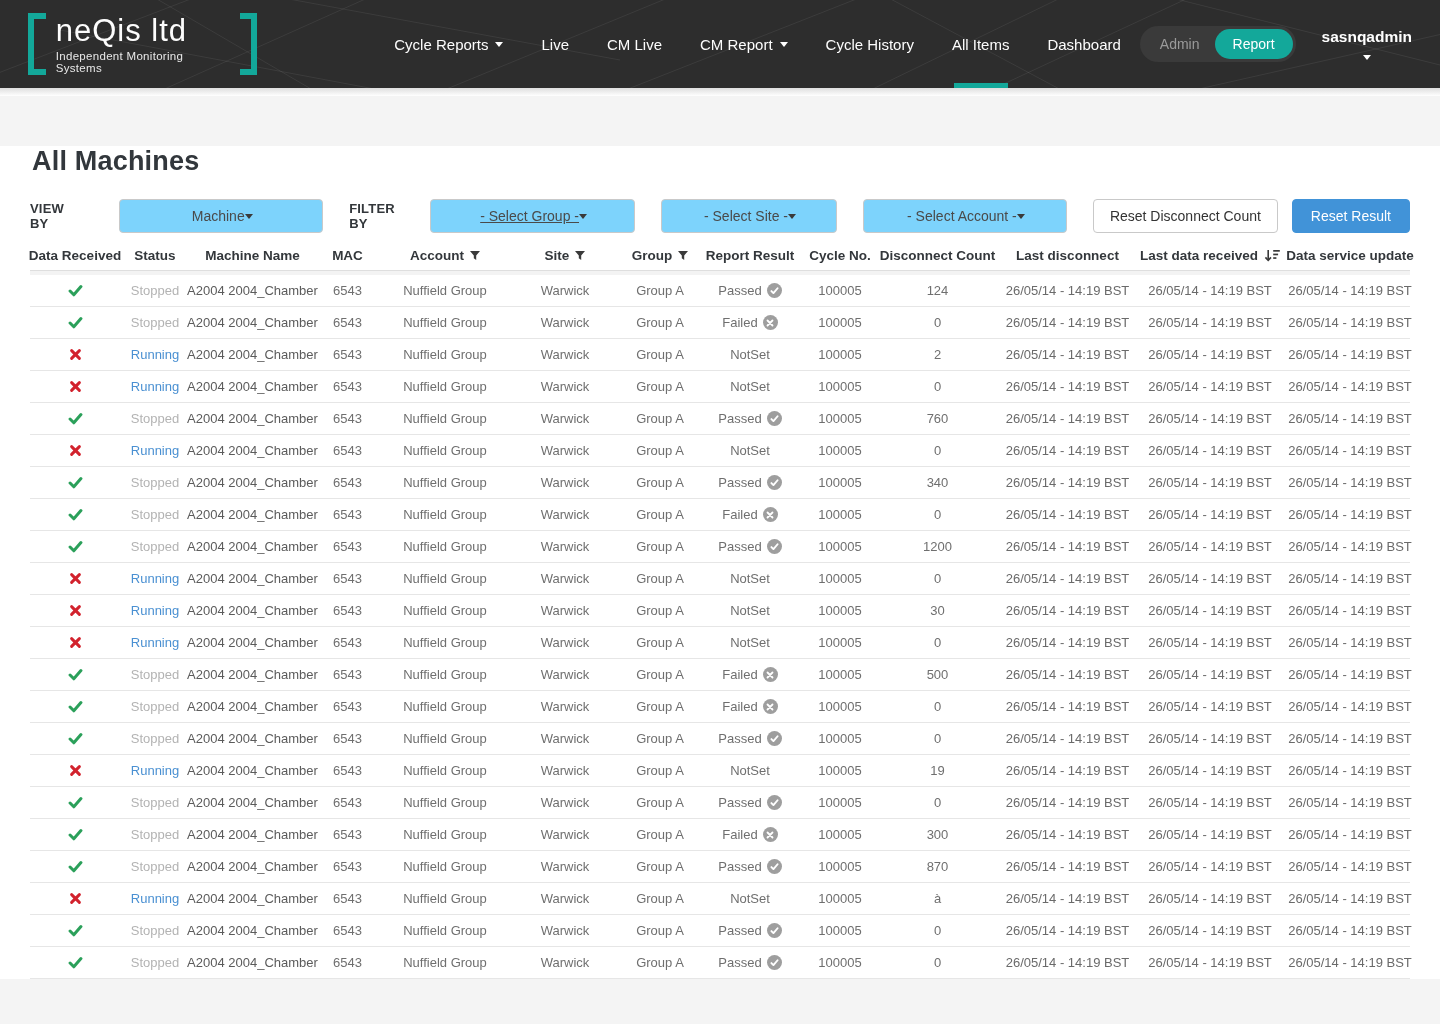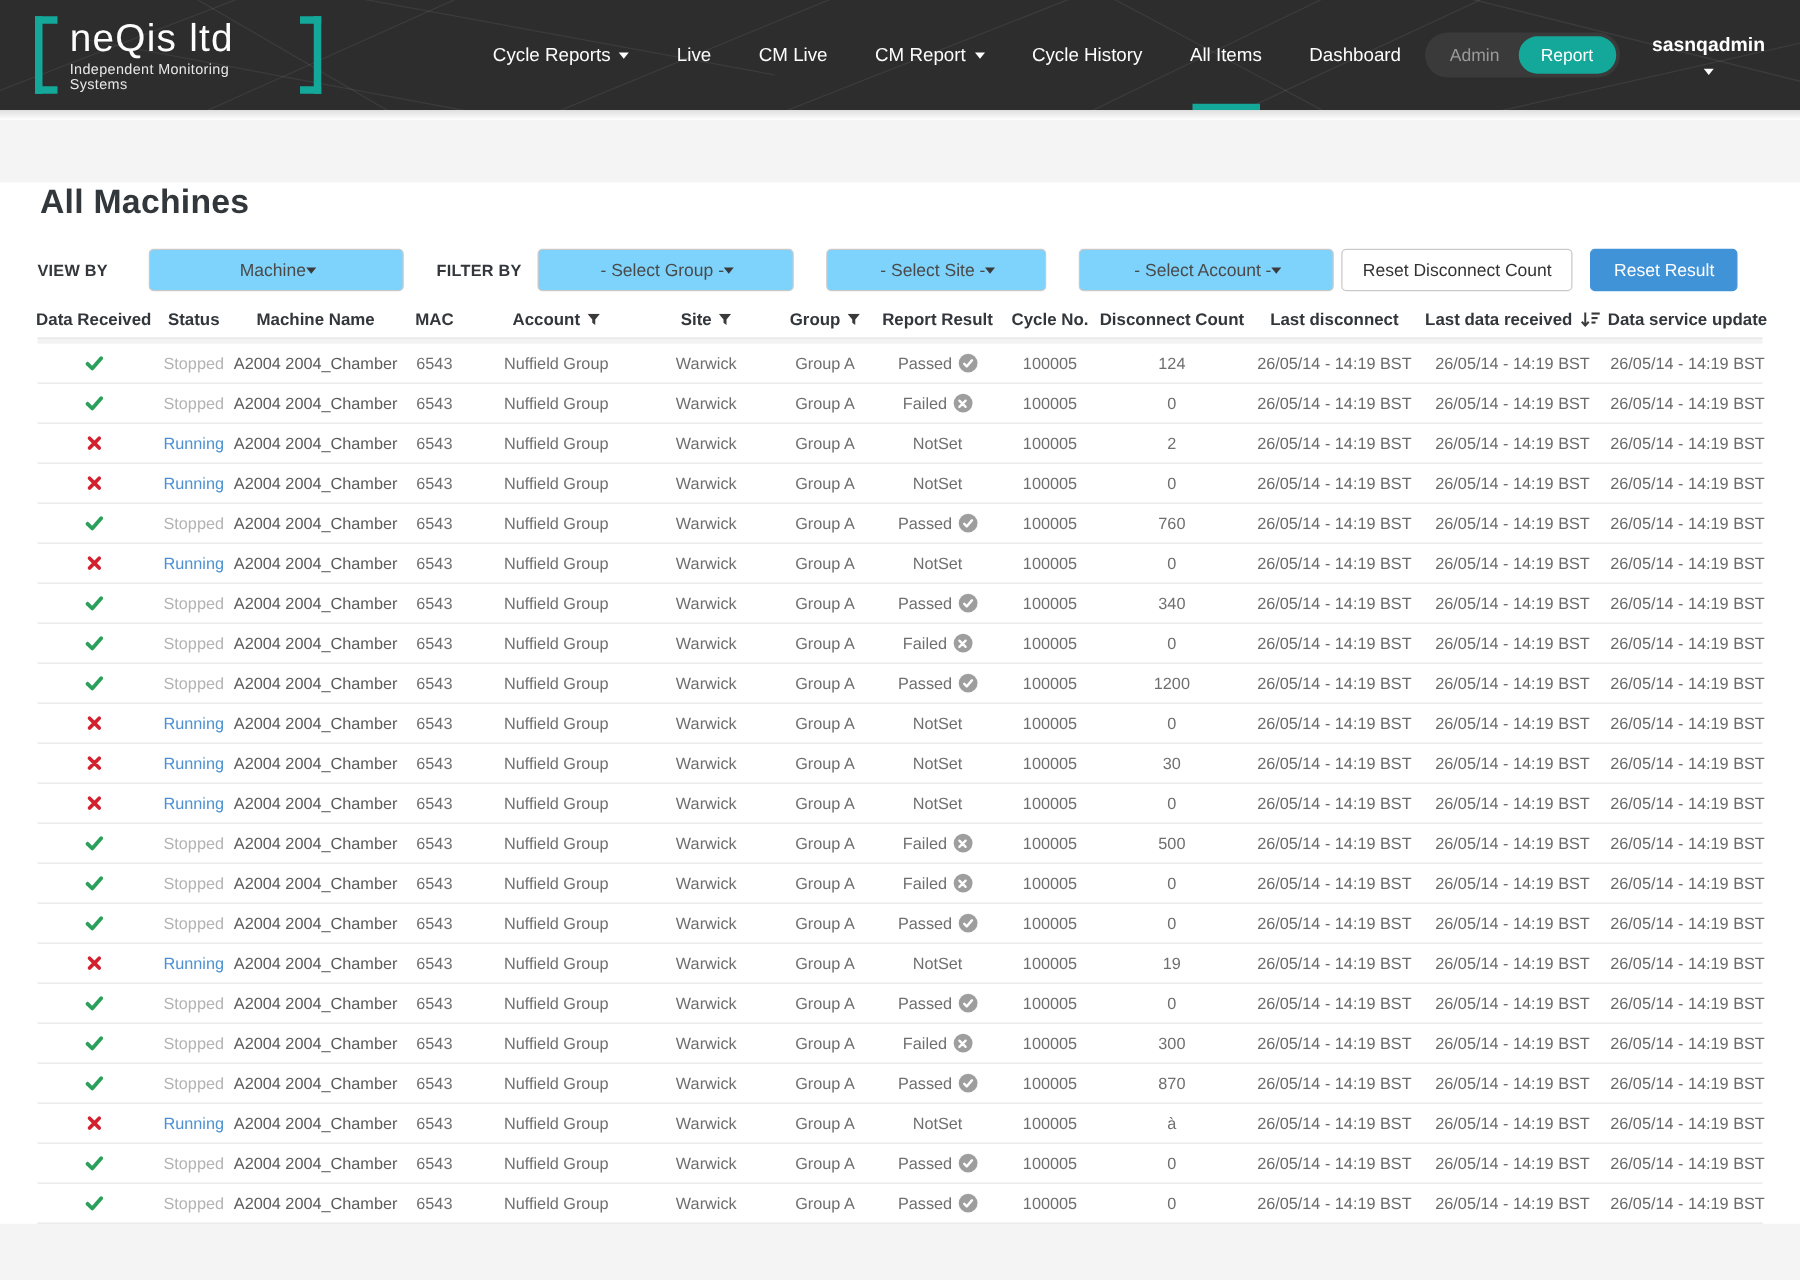--- a/index.html
+++ b/index.html
@@ -68,29 +68,29 @@
     display:flex; align-items:center; margin:22px 30px 0 30px; gap:0;
   }
   .ctl-label{font-size:13px; font-weight:bold; color:#33373b; letter-spacing:.2px;}
   .select{
     height:34px; background:#7dd3fc; border:1px solid #c9c9c9; border-radius:4px;
     display:flex; align-items:center; justify-content:center;
     padding:0 12px 0 14px; font-size:14px; color:#4a4a4a; cursor:pointer;
   }
   .select .caret-down{color:#3a3a3a;}
   .sel-machine{width:204px; margin-left:33px;}
-  .sel-group{width:205px; margin-left:13px;}
+  .sel-group{width:205px; margin-left:13px;text-decoration:underline;}
   .sel-site{width:176px; margin-left:26px;}
   .sel-account{width:204px; margin-left:26px;}
   .lbl-filter{margin-left:26px;}
   .btn{
     height:34px; border-radius:4px; font-size:14px; cursor:pointer;
     display:flex; align-items:center; padding:0 16px; white-space:nowrap;
   }
-  .btn-outline{background:#fff; border:1px solid #c9c9c9; color:#333; margin-left:6px;}
+  .btn-outline{background:#fff; border:1px solid #c9c9c9; color:#333; margin-left:26px;}
   .btn-primary{background:var(--blue); border:1px solid var(--blue); color:#fff; margin-left:14px; padding:0 18px;}
 
   
   .table{margin:10px 30px 0 30px;}
   .cols{display:grid; grid-template-columns:90px 70px 125px 65px 130px 110px 80px 100px 80px 115px 145px 140px 140px; width:1380px;}
   .thead{border-bottom:1px solid #dedede;}
   .th{
     font-size:13.5px; font-weight:bold; color:#33373b; text-align:center;
     padding:5px 2px 7px 2px; display:flex; align-items:center; justify-content:center; gap:6px;
     white-space:nowrap;

